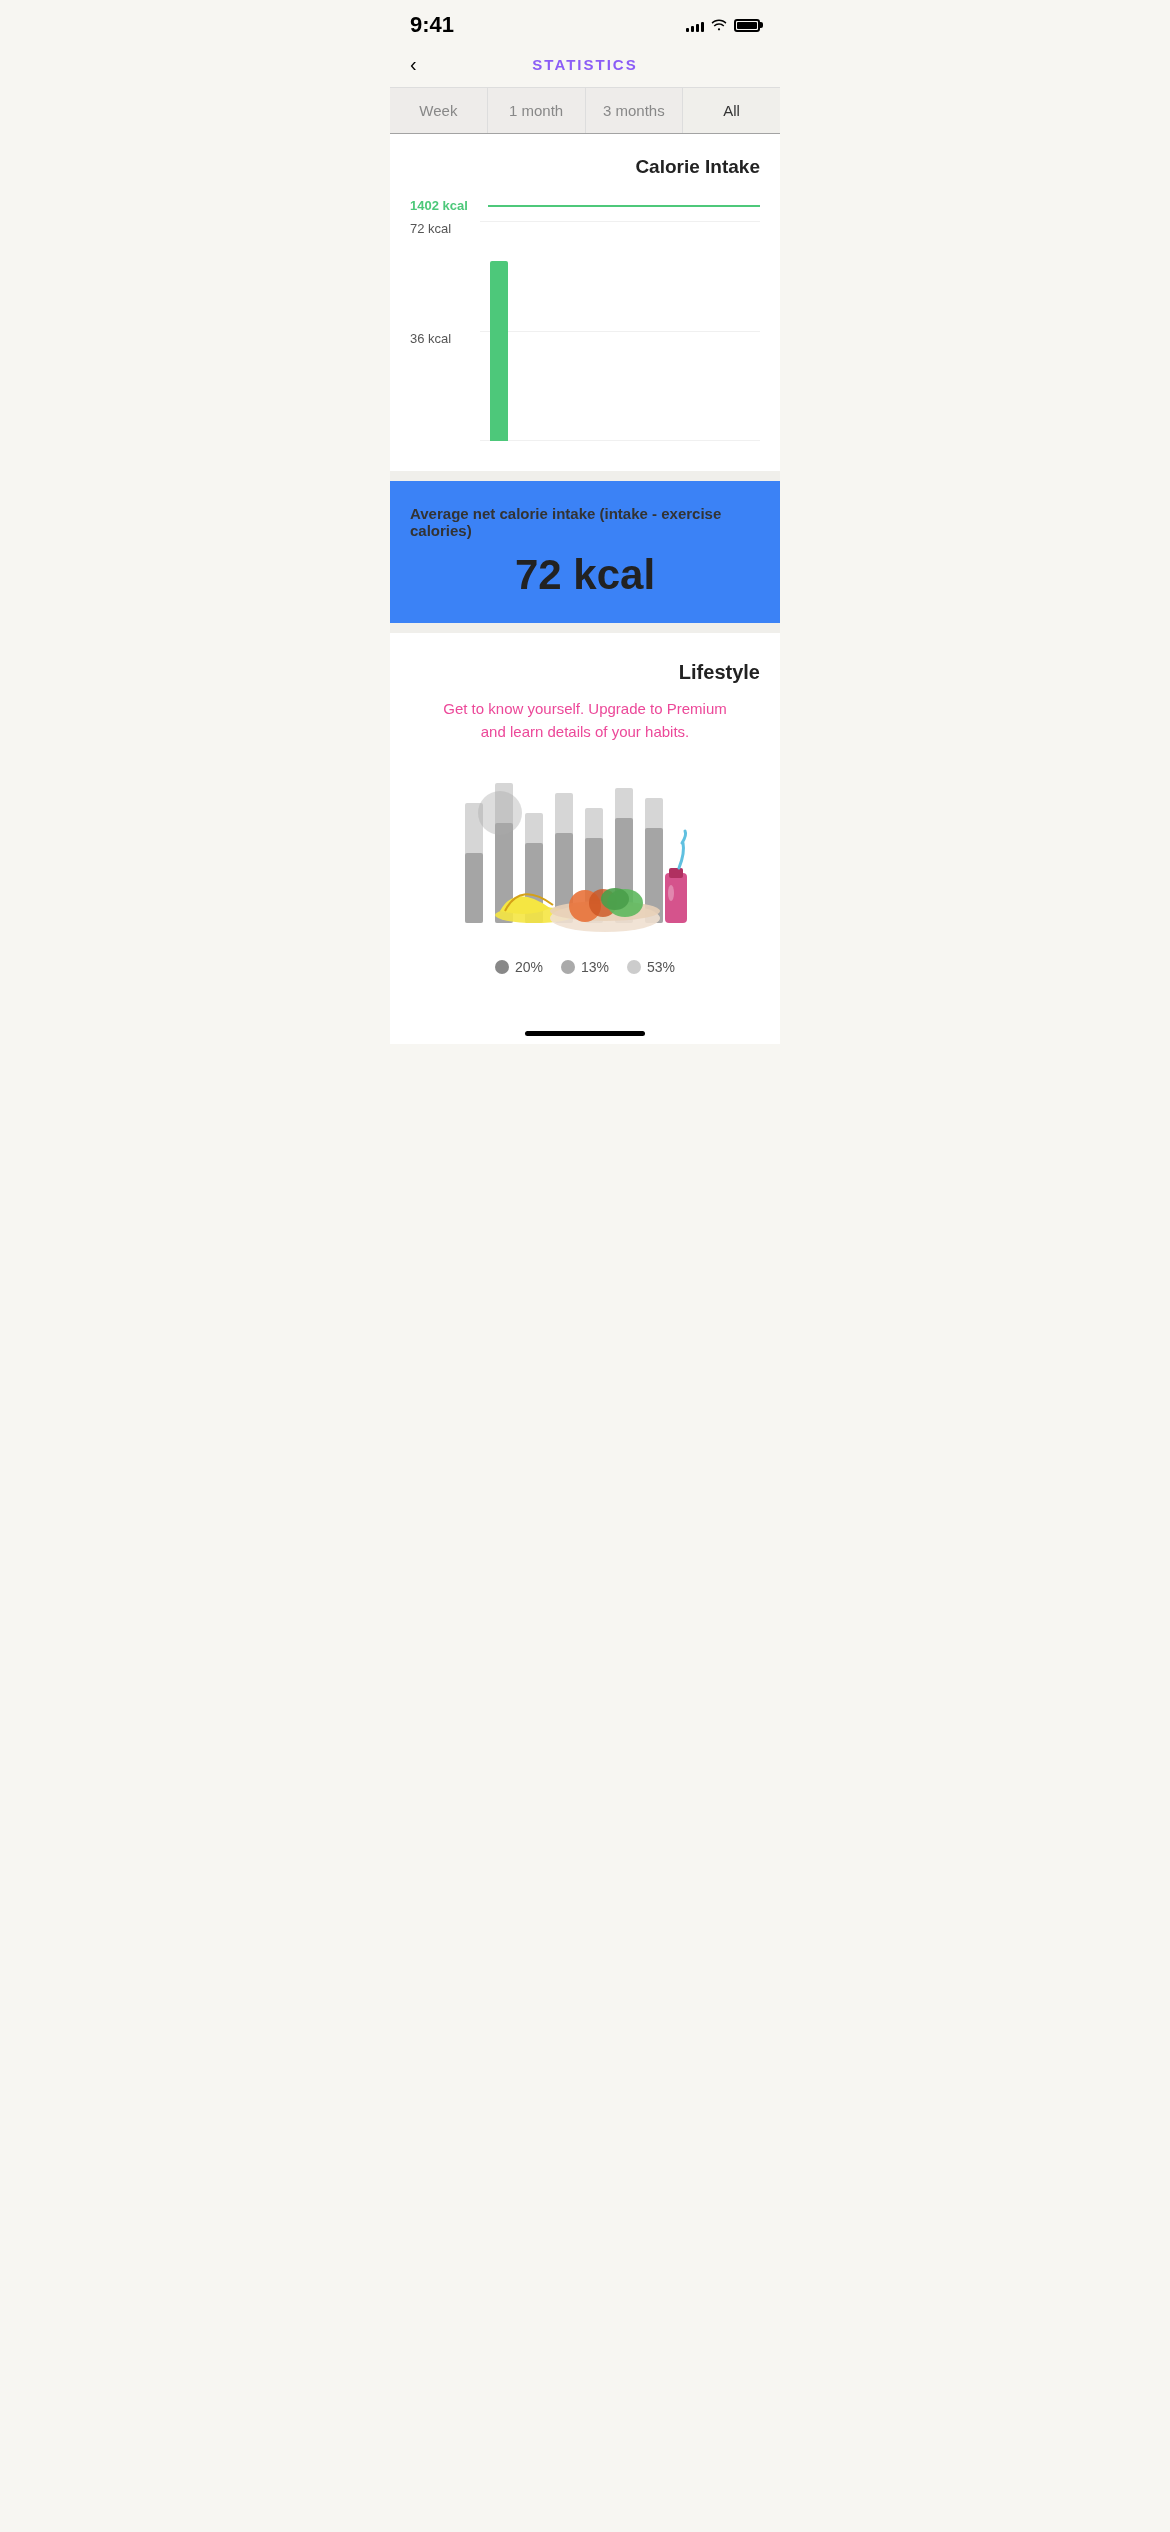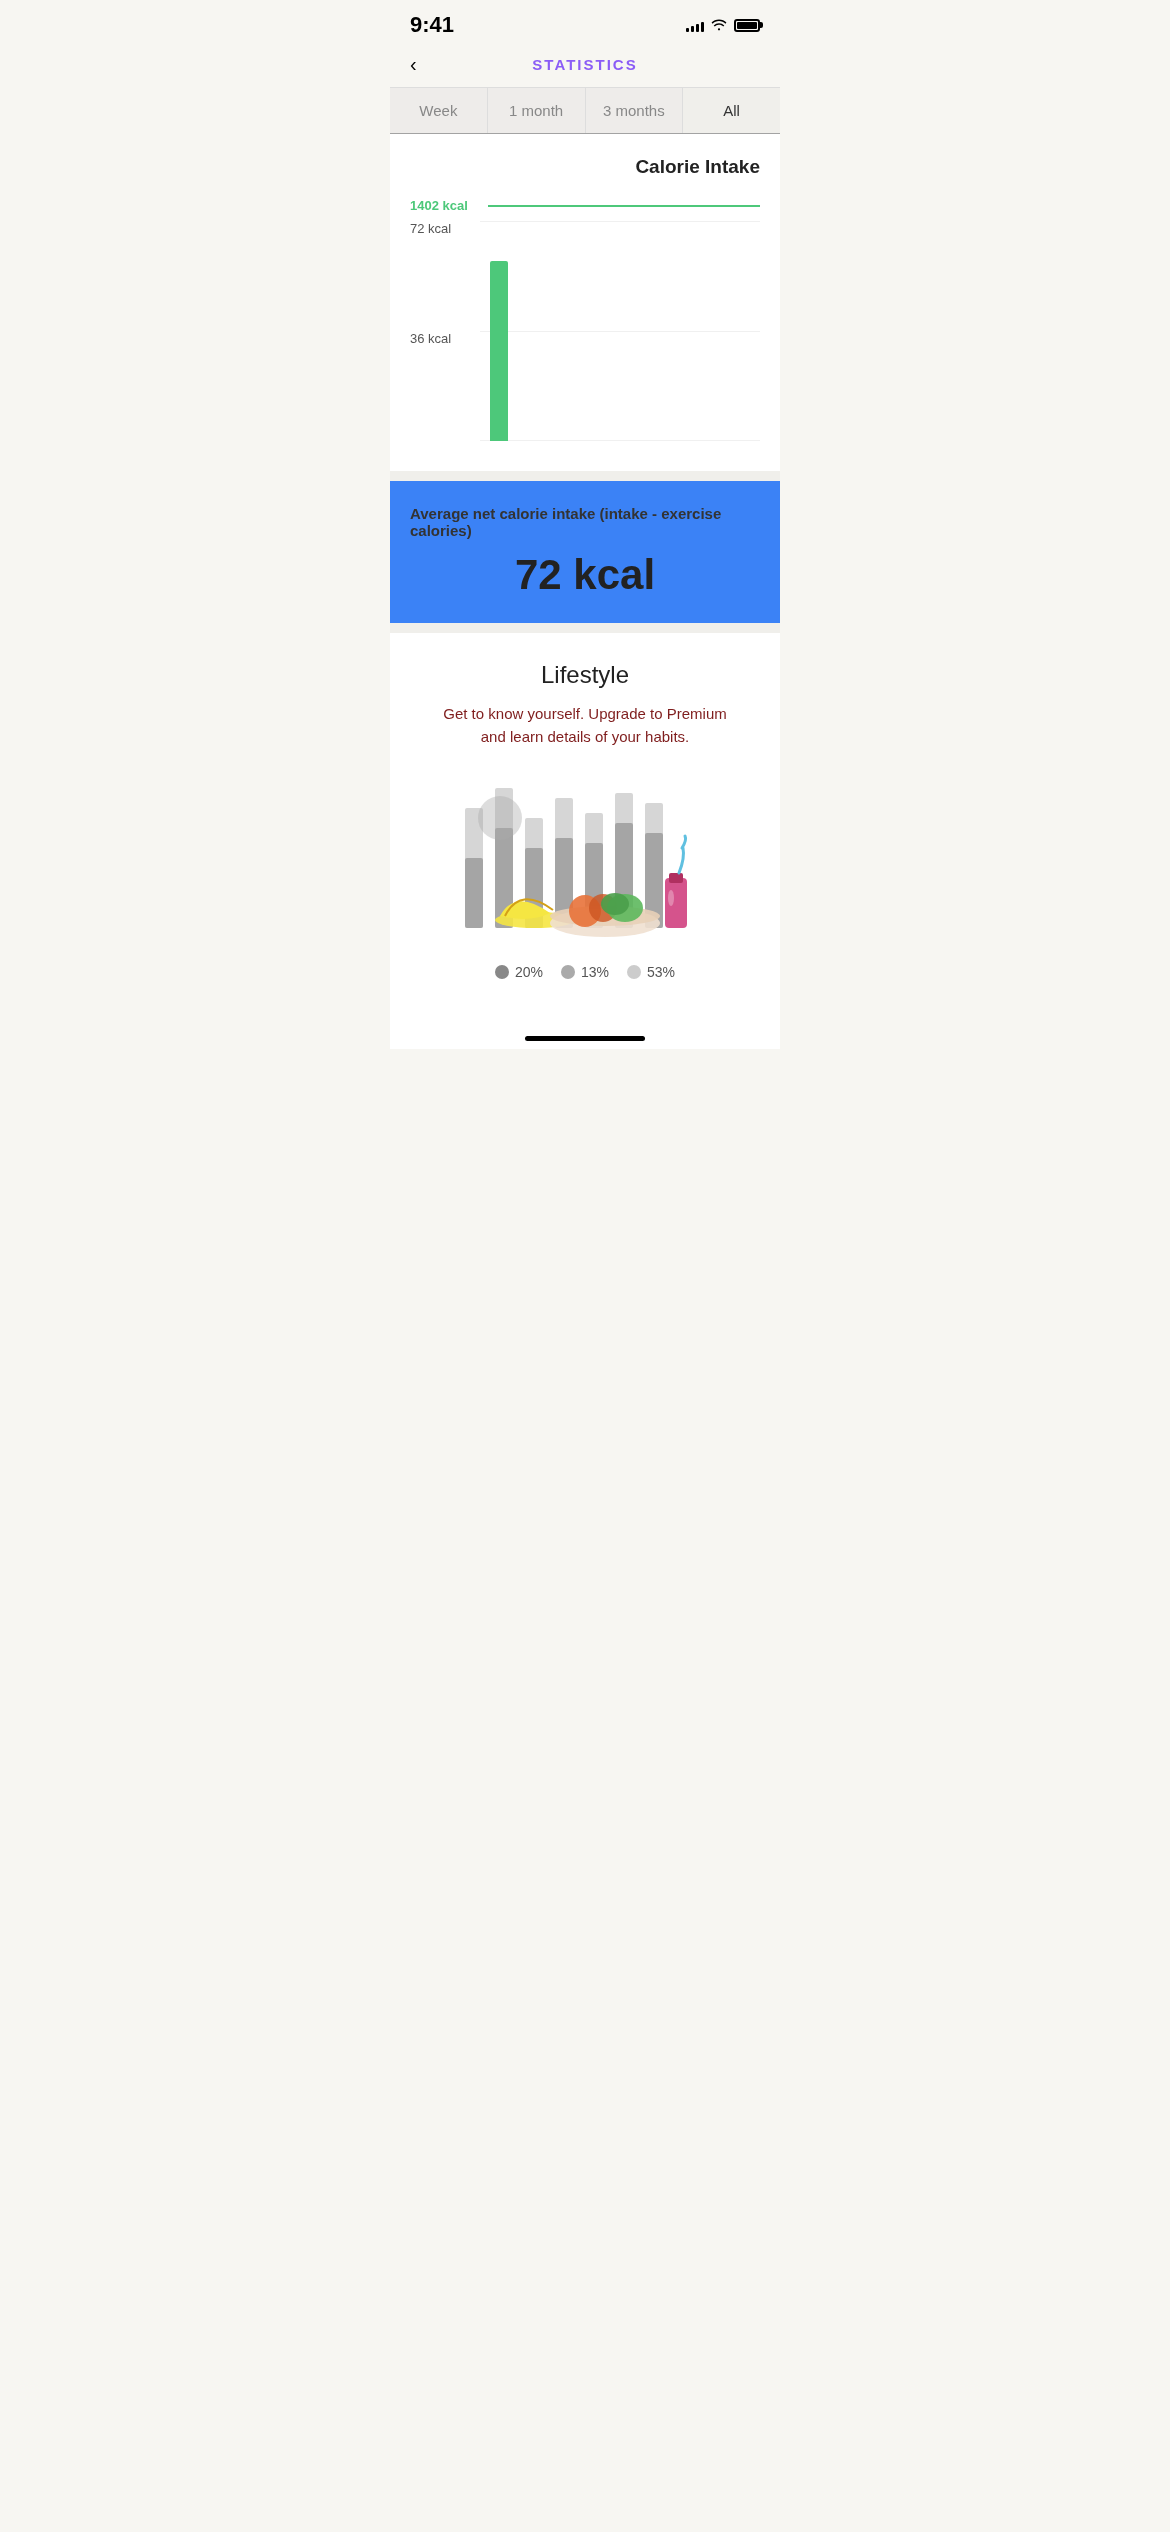--- a/index.html
+++ b/index.html
@@ -235,30 +235,30 @@
       color: #222;
       text-align: center;
     }
 
     
     .lifestyle-section {
       background: #fff;
       padding: 28px 20px 20px;
     }
     .lifestyle-title {
-      text-align: center;
-      font-size: 24px;
-      font-weight: 400;
+      text-align: right;
+      font-size: 20px;
+      font-weight: 700;
       color: #222;
       margin-bottom: 14px;
     }
     .lifestyle-desc {
       text-align: center;
       font-size: 15px;
-      color: #7f1d1d;
+      color: #ec4899;
       line-height: 1.5;
       margin-bottom: 20px;
     }
 
     
     .lifestyle-chart {
       position: relative;
       width: 100%;
       height: 180px;
       margin-bottom: 16px;

